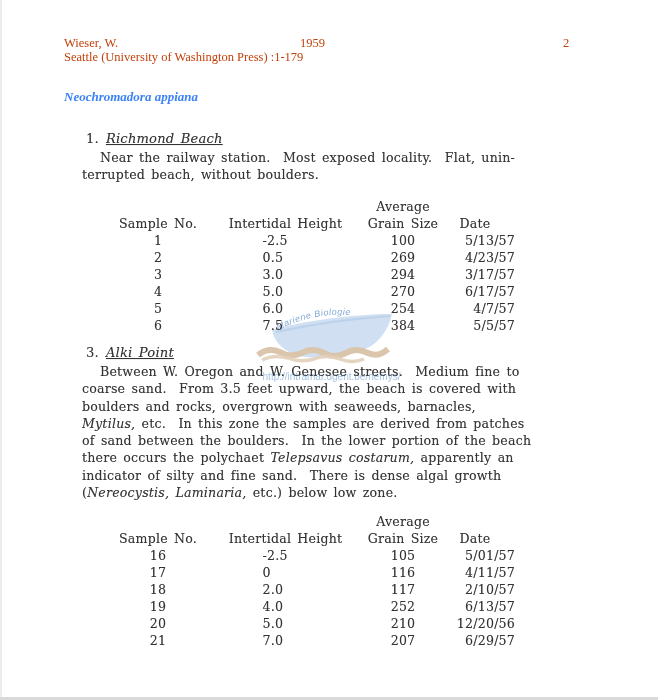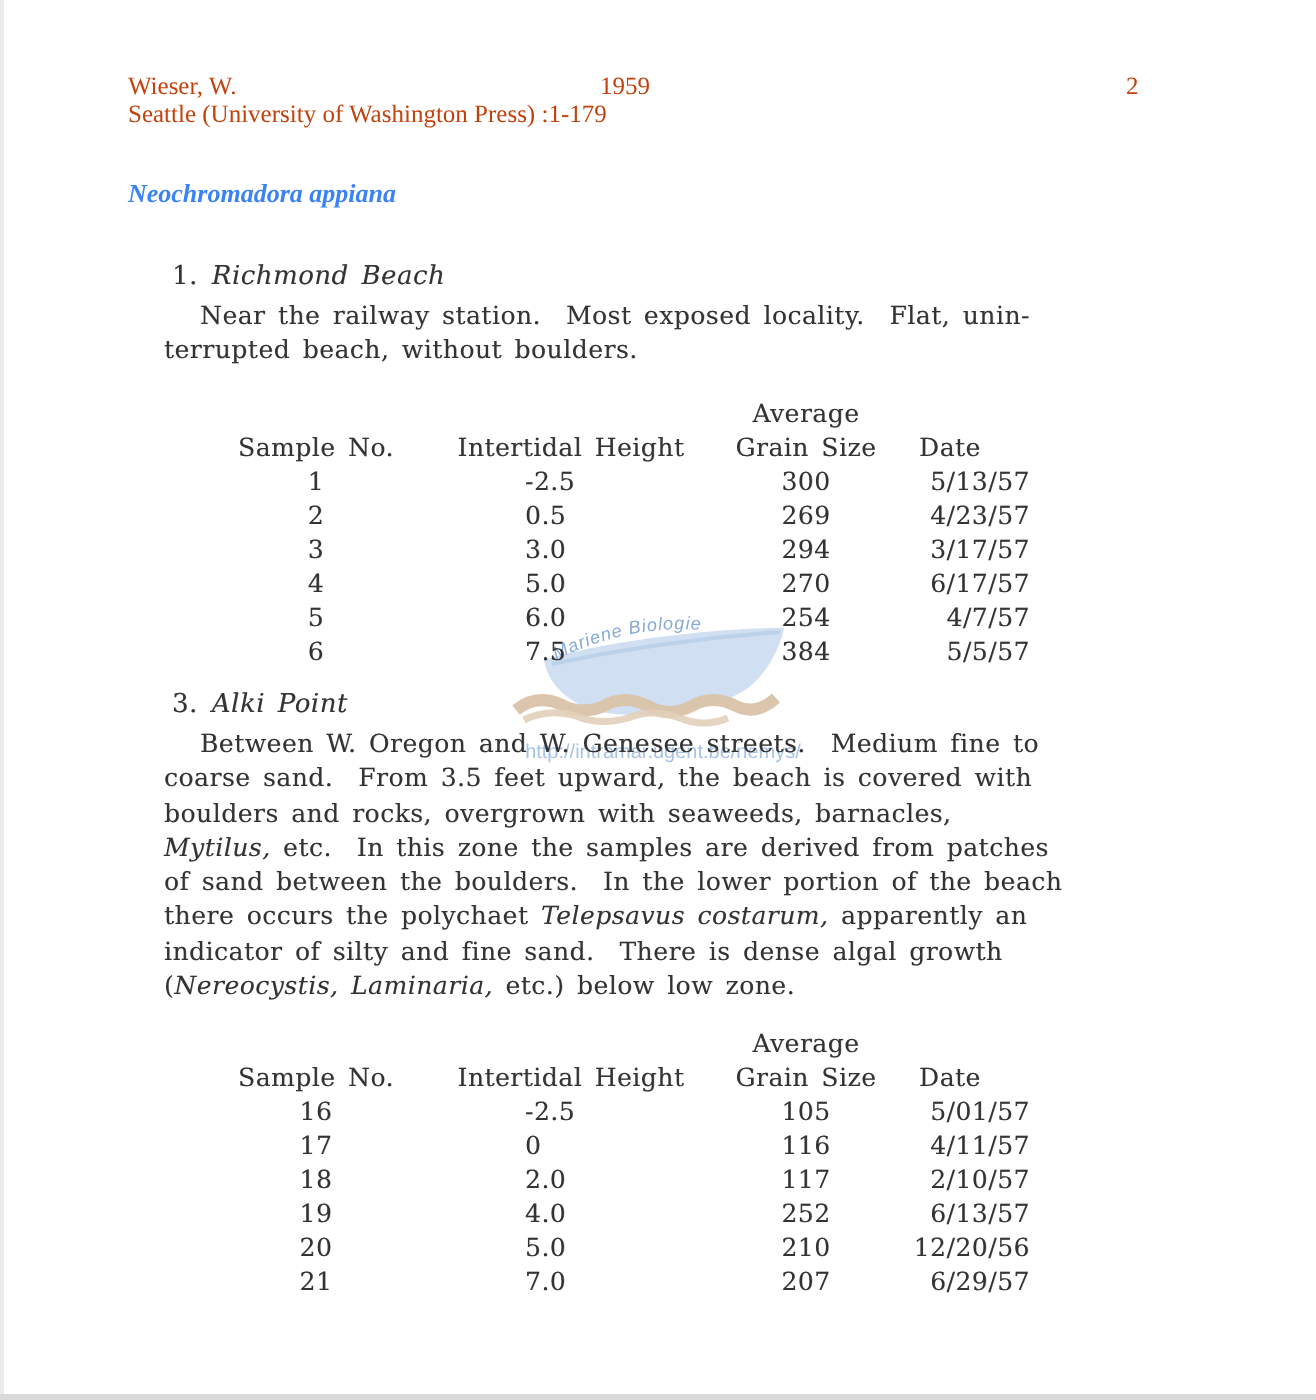--- a/index.html
+++ b/index.html
@@ -19,21 +19,21 @@
   .bib-page{position:absolute;left:499px;top:0;}
 
   
   .species{position:absolute;left:64px;top:89px;
            font-family:"Liberation Serif",serif;font-size:13px;font-weight:bold;font-style:italic;color:#3b82f6;}
 
   
   .tw{font-family:"DejaVu Serif",serif;font-size:12.5px;color:#333;
       letter-spacing:.25px;word-spacing:2px;text-shadow:.2px .2px 0 rgba(0,0,0,.30);}
   .sec-head{position:absolute;left:86px;font-size:13px;}
-  .sec-head .name{font-style:italic;margin-left:7px;}
+  .sec-head .name{font-style:italic;margin-left:7px;text-decoration:underline;}
   .para{position:absolute;left:82px;width:490px;}
   .tline{white-space:pre;line-height:17.3px;}
   .tline.first{padding-left:18px;}
   .it{font-style:italic;}
 
   
   .dtable{position:absolute;left:108px;width:420px;}
   .trow{display:flex;height:17px;line-height:17px;}
   .c1{width:100px;text-align:center;}
   .c2{width:155px;text-align:center;}
@@ -100,21 +100,21 @@
         <div class="c1">Sample No.</div>
         <div class="c2">Intertidal Height</div>
         <div class="c3">Grain Size</div>
         <div class="c4" style="text-align:center;padding-right:14px;">Date</div>
       </div>
       <div>
 
           <div class="trow">
             <div class="c1">1</div>
             <div class="c2"><span class="num">-2.5</span></div>
-            <div class="c3">300</div>
+            <div class="c3">100</div>
             <div class="c4"><span class="num">5/13/57</span></div>
           </div>
 
           <div class="trow">
             <div class="c1">2</div>
             <div class="c2"><span class="num">0.5</span></div>
             <div class="c3">269</div>
             <div class="c4"><span class="num">4/23/57</span></div>
           </div>
 

